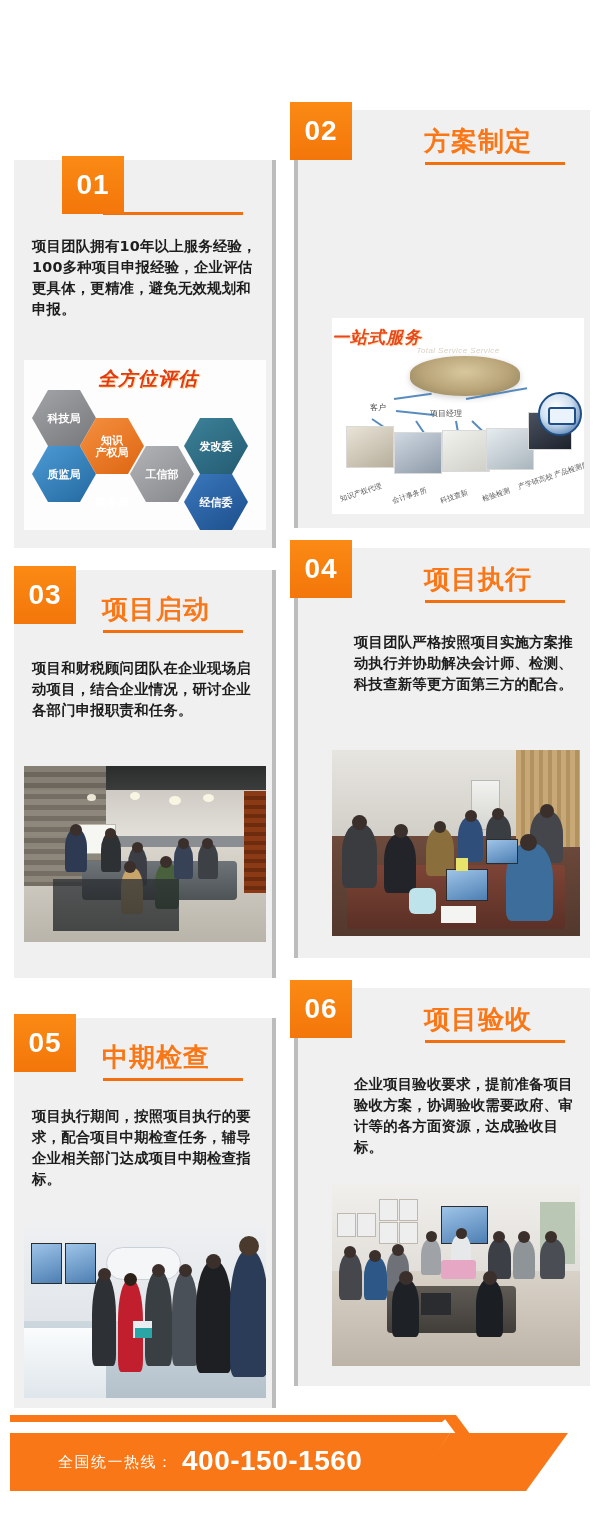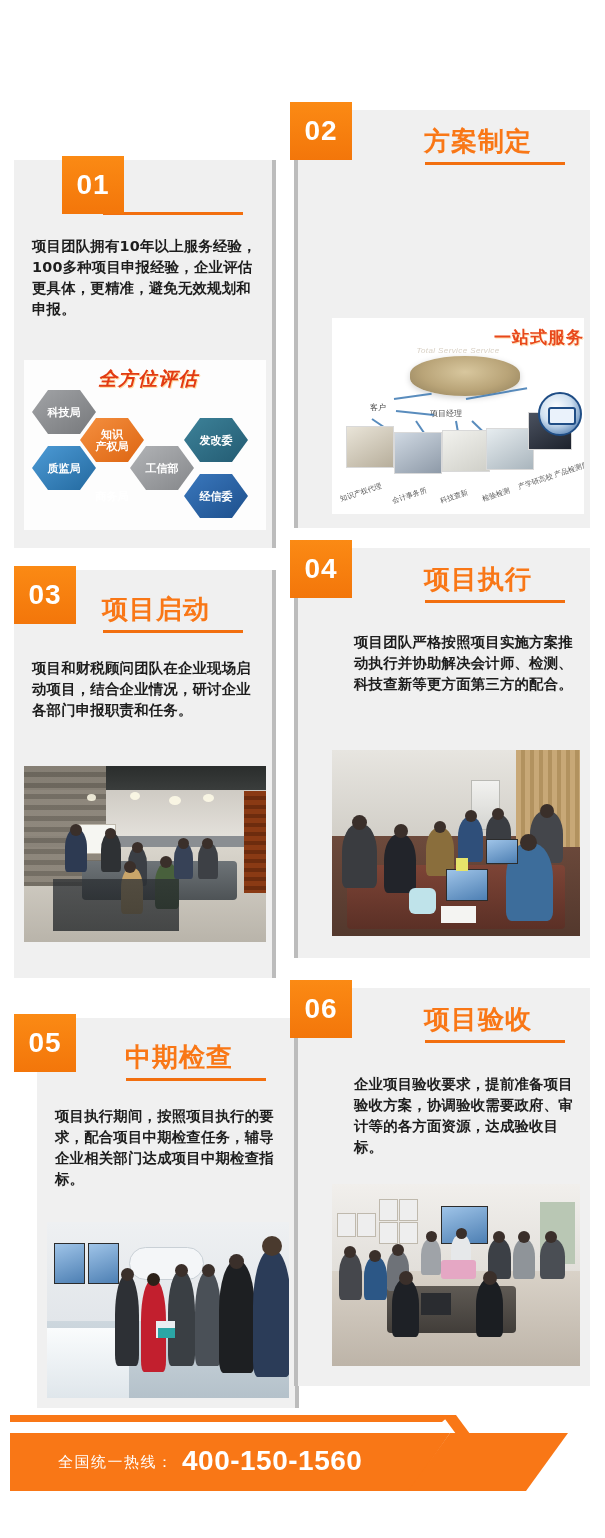--- a/index.html
+++ b/index.html
@@ -71,39 +71,39 @@
   .card-body{
     position:absolute;color:#1d1d1d;font-size:14.4px;line-height:21px;
     letter-spacing:.2px;font-weight:bold;
     font-family:"DejaVu Sans","Liberation Sans",sans-serif;
   }
   .photo{position:absolute;overflow:hidden;background:#8a8e92;}
 
   
   .hexfig{position:absolute;background:#fdfdfd;overflow:hidden;text-decoration:underline;}
   .hexfig .hx{
-    position:absolute;width:64px;height:44px;
+    position:absolute;width:64px;height:56px;
     clip-path:polygon(25% 0%,75% 0%,100% 50%,75% 100%,25% 100%,0% 50%);
     display:flex;align-items:center;justify-content:center;
     color:#fff;font-size:11px;font-weight:bold;text-align:center;
     line-height:12.5px;
   }
   .hexfig .cap{
     position:absolute;left:74px;top:6px;
     font-size:19px;font-weight:bold;
     color:#e23b12;letter-spacing:1px;
     text-shadow:1px 1px 0 #ffd9a0;
     font-style:italic;
   }
 
   
   .onestop{position:absolute;background:#ffffff;overflow:hidden;}
   .onestop .os-title{
-    position:absolute;left:0;right:0;top:8px;text-align:right;
-    color:#e8481a;font-size:17px;font-weight:bold;
+    position:absolute;left:0;right:0;top:8px;text-align:left;
+    color:#e8481a;font-size:17px;font-weight:bold;font-style:italic;
     letter-spacing:1px;text-shadow:1px 1px 0 #ffe0b8;
   }
   .onestop .os-sub{
     position:absolute;left:0;right:0;top:28px;text-align:center;
     color:#d8d0c4;font-size:8px;font-style:italic;letter-spacing:.4px;
   }
   .onestop .os-hub{
     position:absolute;left:78px;top:38px;width:110px;height:40px;
     border-radius:50%/45%;
     background:radial-gradient(ellipse at 50% 40%,#d8c79e 0%,#b9a478 55%,#8d7c58 100%);
@@ -302,21 +302,21 @@
         <div class="phead" style="left:76%;top:45%;width:17px;height:17px;"></div>
         <div class="scr" style="left:46%;top:64%;width:16%;height:16%;"></div>
         <div class="scr" style="left:62%;top:48%;width:12%;height:12%;"></div>
         <div style="position:absolute;left:31%;top:74%;width:11%;height:14%;background:#bfe3ea;border-radius:6px;"></div>
         <div style="position:absolute;left:50%;top:58%;width:5%;height:7%;background:#e6e46a;"></div>
         <div style="position:absolute;left:44%;top:84%;width:14%;height:9%;background:#f4f4f2;"></div>
       </div>
     </div>
   </div>
 
-  <div class="card" style="left:14px;top:1018px;width:262px;height:390px;margin-left:23px;">
+  <div class="card" style="left:14px;top:1018px;width:262px;height:390px;">
     <div class="rightbar"></div>
     <div class="card-title" style="left:88px;top:22px;">中期检查</div>
     <div class="title-rule" style="left:89px;top:60px;width:140px;"></div>
     <div class="card-body" style="left:18px;top:88px;width:228px;">项目执行期间，按照项目执行的要求，配合项目中期检查任务，辅导企业相关部门达成项目中期检查指标。</div>
 
     <div class="photo" style="left:10px;top:204px;width:242px;height:176px;">
       <div class="scene">
         <div class="sc-wall" style="height:56%;background:linear-gradient(180deg,#eef0f2,#e2e6ea);"></div>
         <div class="sc-floor" style="height:44%;background:linear-gradient(180deg,#cdd7de,#b4c1ca);"></div>
         <div class="scr" style="left:3%;top:12%;width:12%;height:22%;"></div>

